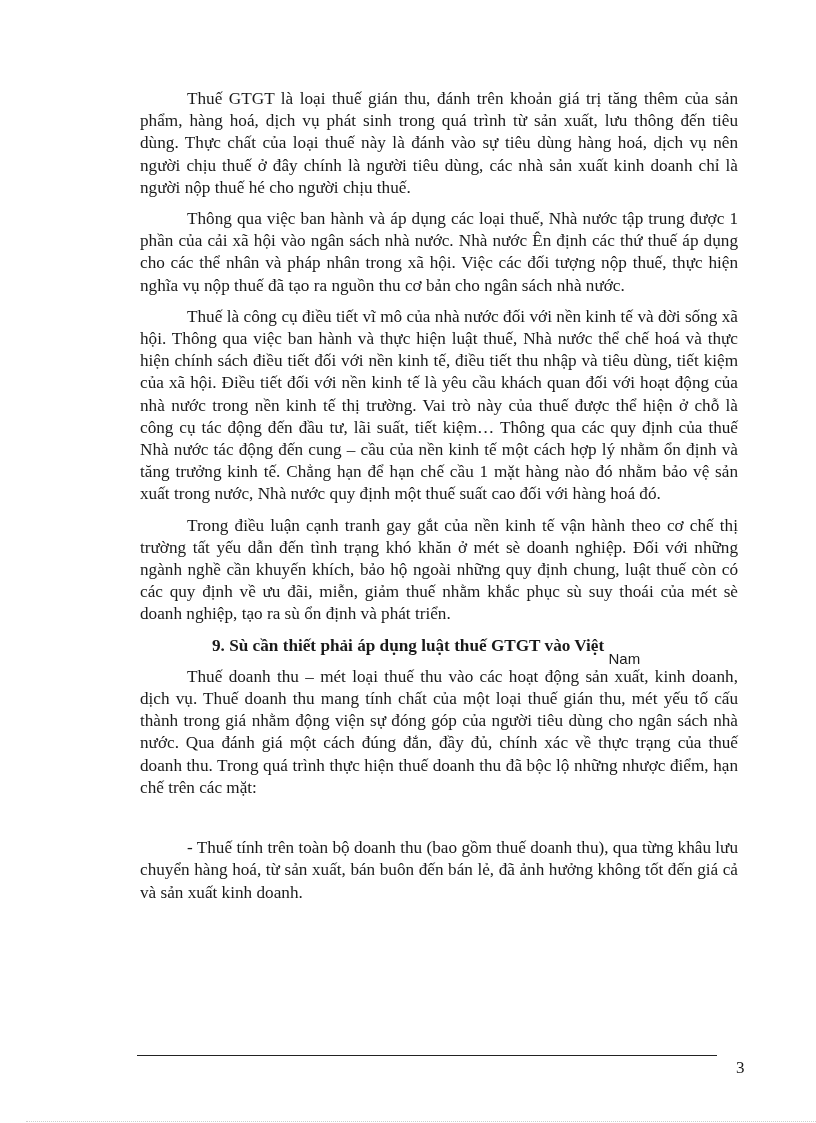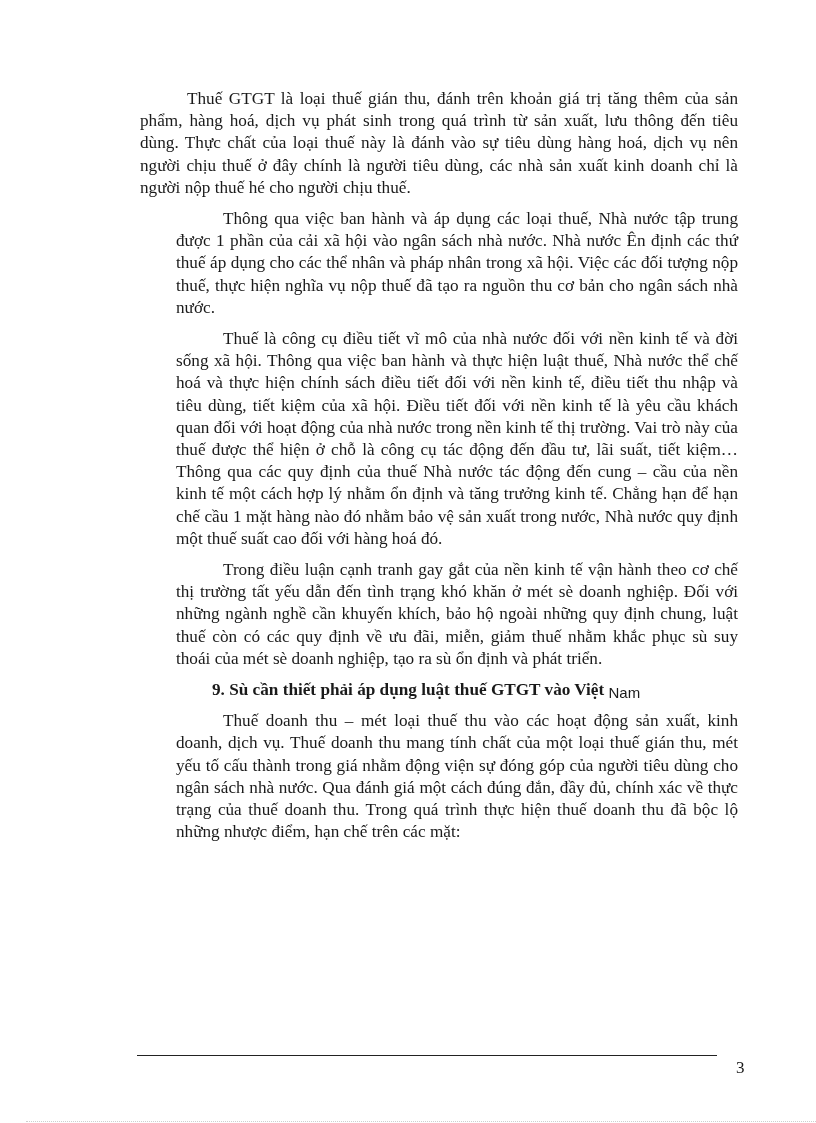--- a/index.html
+++ b/index.html
@@ -8,23 +8,23 @@
       position: absolute; left: 0; top: 0; width: 816px; height: 965px;
       font-family: "Liberation Serif", "DejaVu Serif", serif;
       color: #1a1a1a;
     }
     .content {
       position: absolute; left: 140px; top: 88px; width: 598px;
       font-size: 17.2px; line-height: 22.2px;
     }
     p { margin: 0; text-align: justify; }
     .indent { text-indent: 47px; }
-    .gap-s { margin-top: 9px; margin-left: 36px; }
+    .gap-s { margin-top: 9px; }
     .heading { font-weight: bold; text-indent: 72px; text-align: justify; margin-top: 9px; }
-    .heading .tail { font-family: "Liberation Sans", "DejaVu Sans", sans-serif; font-weight: normal; font-size: 15px; position: relative; top: 3px; }
+    .heading .tail { font-family: "Liberation Sans", "DejaVu Sans", sans-serif; font-weight: normal; font-size: 15px; position: relative; top: 13px; }
     .bullet { text-indent: 47px; margin-top: 38px; }
     .footer-line {
       position: absolute; left: 137px; top: 1055px; width: 580px; height: 1px;
       background: #222;
     }
     .page-number {
       position: absolute; left: 736px; top: 1058px; font-size: 17px;
       font-family: "Liberation Serif", serif;
     }
     .page-edge {
@@ -36,18 +36,19 @@
 <body>
 
 <div class="page">
   <div class="content">
     <p class="indent">Thuế GTGT là loại thuế gián thu, đánh trên khoản giá trị tăng thêm của sản phẩm, hàng hoá, dịch vụ phát sinh trong quá trình từ sản xuất, lưu thông đến tiêu dùng. Thực chất của loại thuế này là đánh vào sự tiêu dùng hàng hoá, dịch vụ nên người chịu thuế ở đây chính là người tiêu dùng, các nhà sản xuất kinh doanh chỉ là người nộp thuế hé cho người chịu thuế.</p>
     <p class="indent gap-s">Thông qua việc ban hành và áp dụng các loại thuế, Nhà nước tập trung được 1 phần của cải xã hội vào ngân sách nhà nước. Nhà nước Ên định các thứ thuế áp dụng cho các thể nhân và pháp nhân trong xã hội. Việc các đối tượng nộp thuế, thực hiện nghĩa vụ nộp thuế đã tạo ra nguồn thu cơ bản cho ngân sách nhà nước.</p>
     <p class="indent gap-s">Thuế là công cụ điều tiết vĩ mô của nhà nước đối với nền kinh tế và đời sống xã hội. Thông qua việc ban hành và thực hiện luật thuế, Nhà nước thể chế hoá và thực hiện chính sách điều tiết đối với nền kinh tế, điều tiết thu nhập và tiêu dùng, tiết kiệm của xã hội. Điều tiết đối với nền kinh tế là yêu cầu khách quan đối với hoạt động của nhà nước trong nền kinh tế thị trường. Vai trò này của thuế được thể hiện ở chỗ là công cụ tác động đến đầu tư, lãi suất, tiết kiệm… Thông qua các quy định của thuế Nhà nước tác động đến cung – cầu của nền kinh tế một cách hợp lý nhằm ổn định và tăng trưởng kinh tế. Chẳng hạn để hạn chế cầu 1 mặt hàng nào đó nhằm bảo vệ sản xuất trong nước, Nhà nước quy định một thuế suất cao đối với hàng hoá đó.</p>
     <p class="indent gap-s">Trong điều luận cạnh tranh gay gắt của nền kinh tế vận hành theo cơ chế thị trường tất yếu dẫn đến tình trạng khó khăn ở mét sè doanh nghiệp. Đối với những ngành nghề cần khuyến khích, bảo hộ ngoài những quy định chung, luật thuế còn có các quy định về ưu đãi, miễn, giảm thuế nhằm khắc phục sù suy thoái của mét sè doanh nghiệp, tạo ra sù ổn định và phát triển.</p>
     <p class="heading"><span>9. Sù cần thiết phải áp dụng luật thuế GTGT vào Việt</span> <span class="tail">Nam</span></p>
     <p class="indent gap-s">Thuế doanh thu – mét loại thuế thu vào các hoạt động sản xuất, kinh doanh, dịch vụ. Thuế doanh thu mang tính chất của một loại thuế gián thu, mét yếu tố cấu thành trong giá nhằm động viện sự đóng góp của người tiêu dùng cho ngân sách nhà nước. Qua đánh giá một cách đúng đắn, đầy đủ, chính xác về thực trạng của thuế doanh thu. Trong quá trình thực hiện thuế doanh thu đã bộc lộ những nhược điểm, hạn chế trên các mặt:</p>
+    <p class="bullet">- Thuế tính trên toàn bộ doanh thu (bao gồm thuế doanh thu), qua từng khâu lưu chuyển hàng hoá, từ sản xuất, bán buôn đến bán lẻ, đã ảnh hưởng không tốt đến giá cả và sản xuất kinh doanh.</p>
   </div>
 
   <div class="footer-line"></div>
   <div class="page-number">3</div>
   <div class="page-edge"></div>
 </div>
 
 </body></html>

